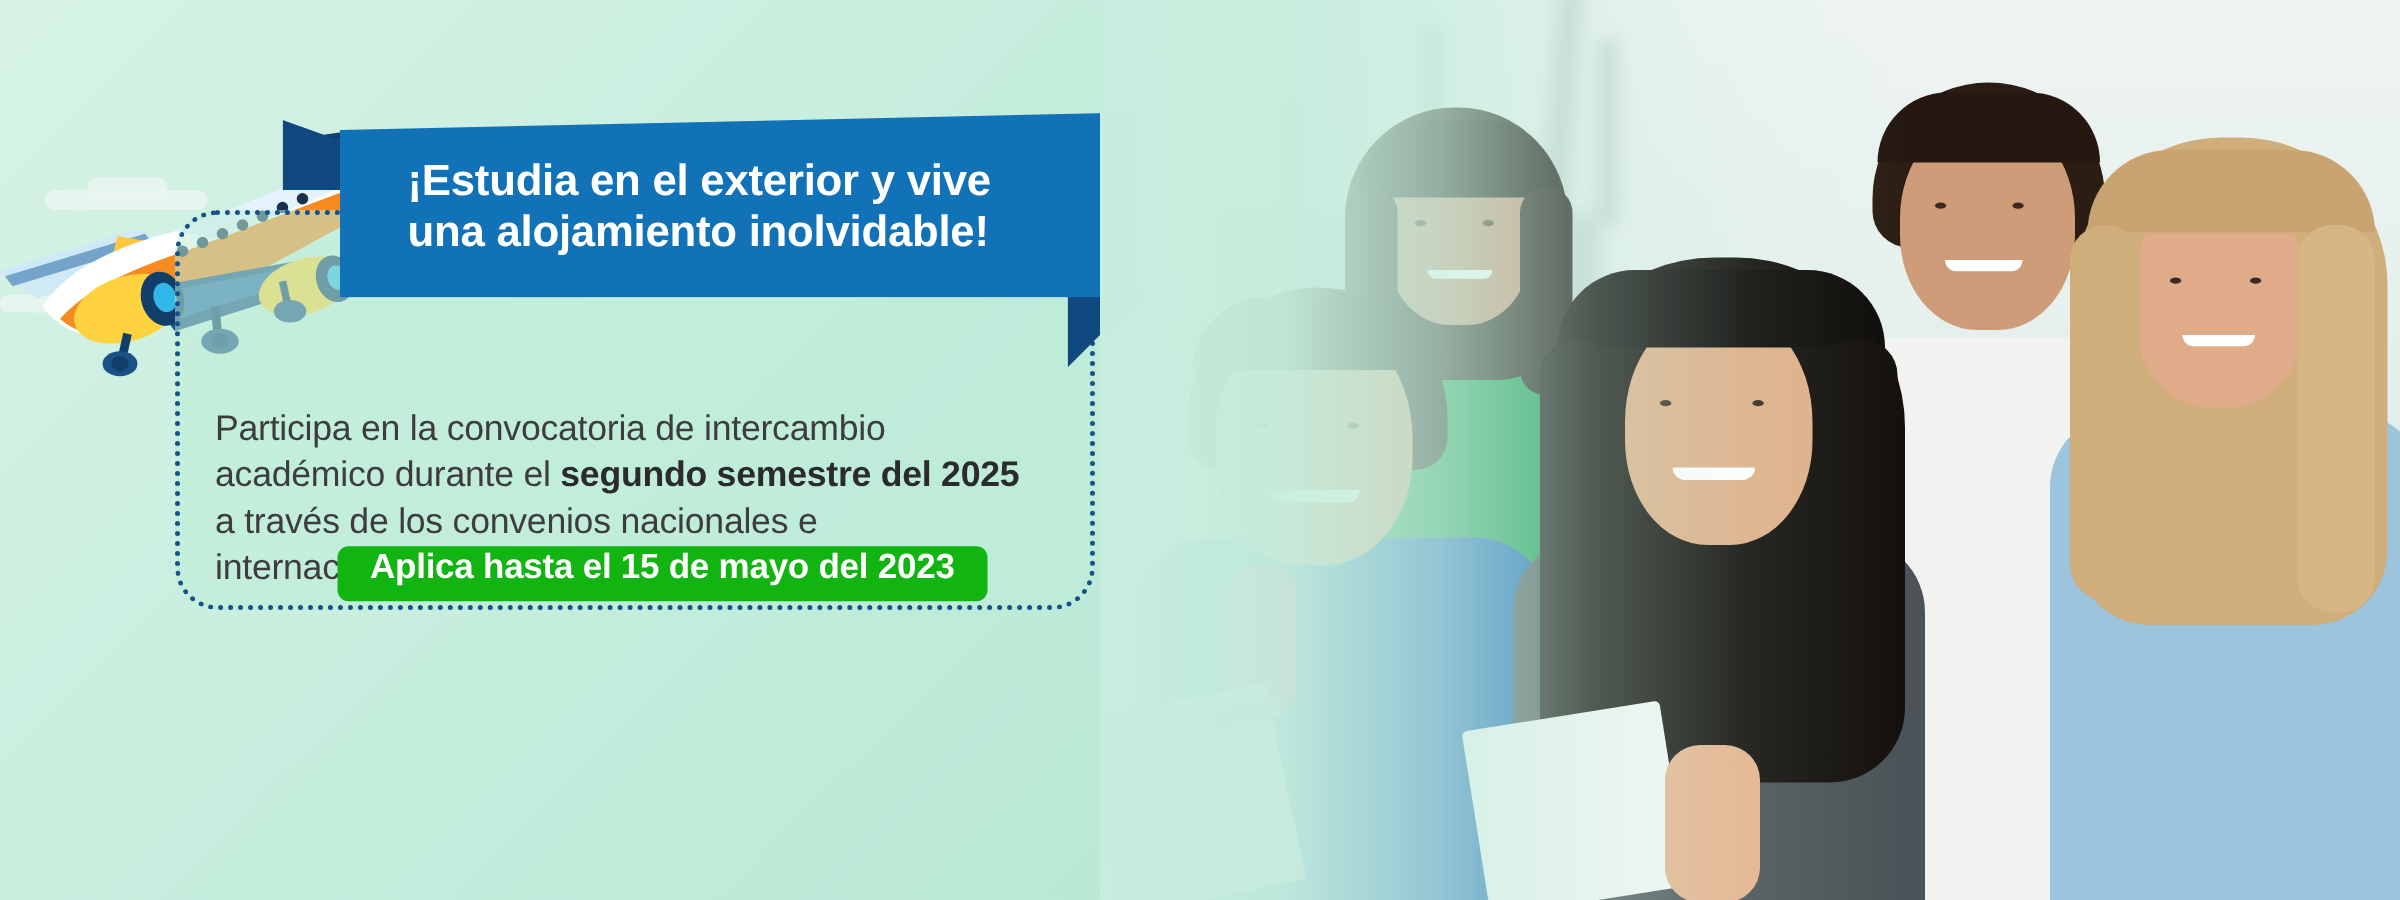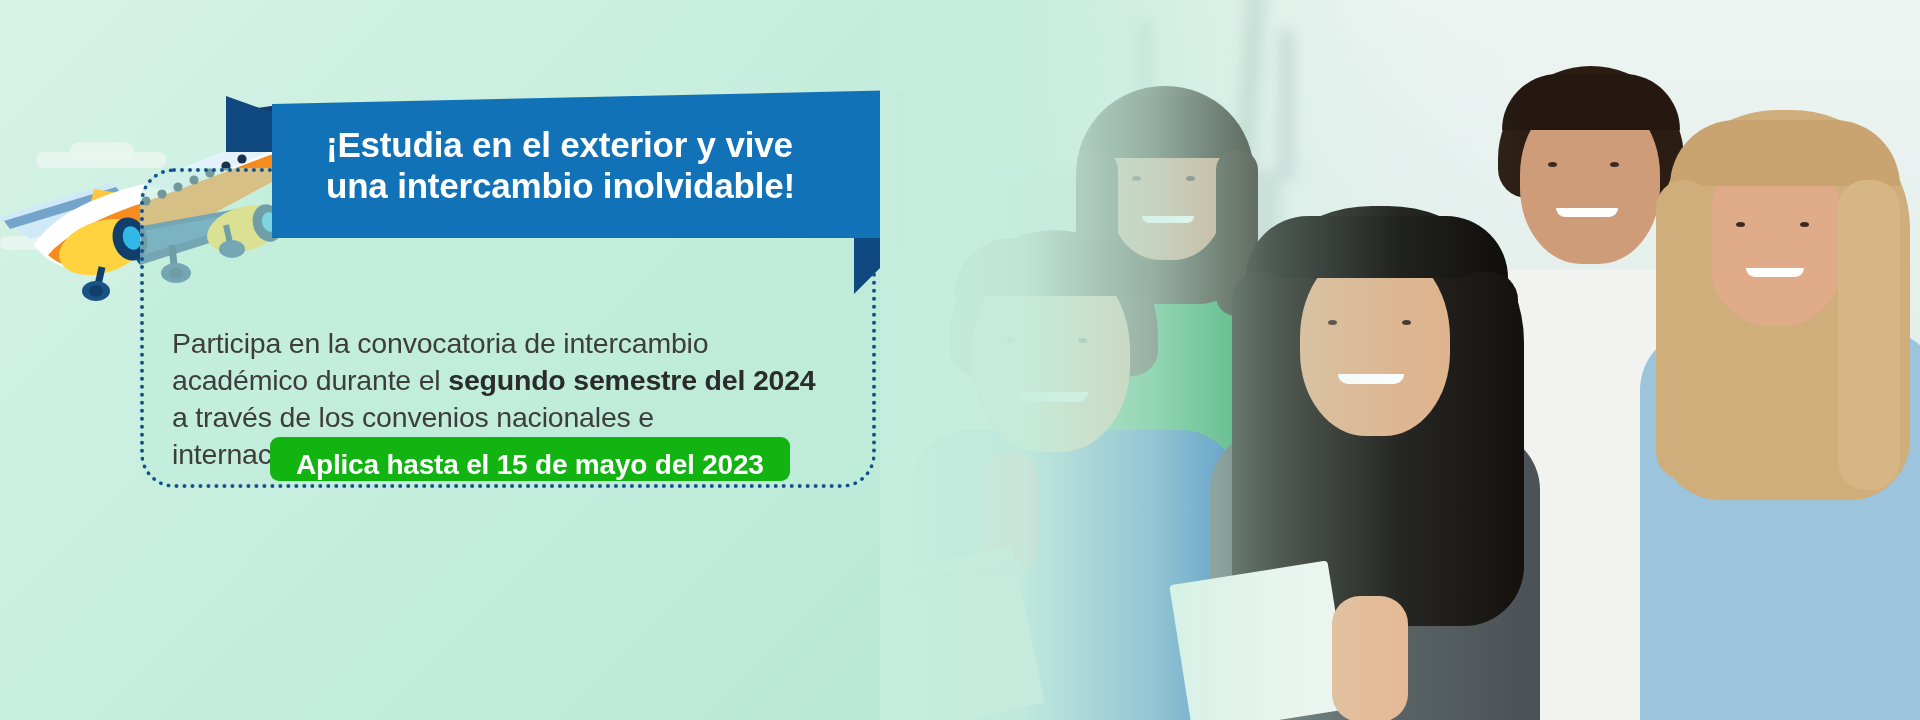--- a/index.html
+++ b/index.html
@@ -98,21 +98,21 @@
   .para{
     position:absolute;left:172px;top:296px;width:660px;z-index:16;
     color:#3d3d3d;font-size:28.5px;line-height:1.3;letter-spacing:-.2px;
   }
   .para b{color:#2b2b2b;}
 
   
   .pill{
     position:absolute;left:270px;top:437px;height:44px;z-index:22;
     background:#11b411;border-radius:9px;
-    display:flex;align-items:flex-end;justify-content:center;
+    display:flex;align-items:flex-start;justify-content:center;
     padding:0 26px;
     color:#fff;font-weight:bold;font-size:28px;letter-spacing:-.2px;
     white-space:nowrap;
   }
 
   
   .note{
     position:absolute;left:196px;top:487px;width:620px;height:97px;z-index:22;
     background:#1475bd;border-radius:16px;
     display:flex;align-items:center;justify-content:center;
@@ -277,24 +277,24 @@
       <ellipse cx="242" cy="144" rx="13" ry="9" fill="#1b5286"></ellipse>
     </svg>
   </div>
 
   <div class="ribbon">
     <div class="ribbon-fold-l"></div>
     <div class="ribbon-tail-r"></div>
     <div class="ribbon-main"></div>
     <div class="ribbon-text">
       <div>¡Estudia en el exterior y vive</div>
-      <div>una intercambio inolvidable!</div>
+      <div>una alojamiento inolvidable!</div>
     </div>
   </div>
 
-  <p class="para"><span>Participa en la convocatoria de intercambio académico durante el </span><b>segundo semestre del 2024</b><span> a través de los convenios nacionales e internacionales.</span></p>
+  <p class="para"><span>Participa en la convocatoria de intercambio académico durante el </span><b>segundo semestre del 2025</b><span> a través de los convenios nacionales e internacionales.</span></p>
 
   <div class="pill">
     <span>Aplica hasta el 15 de mayo del 2023</span>
   </div>
 
 
 </div>
 
 </body></html>

